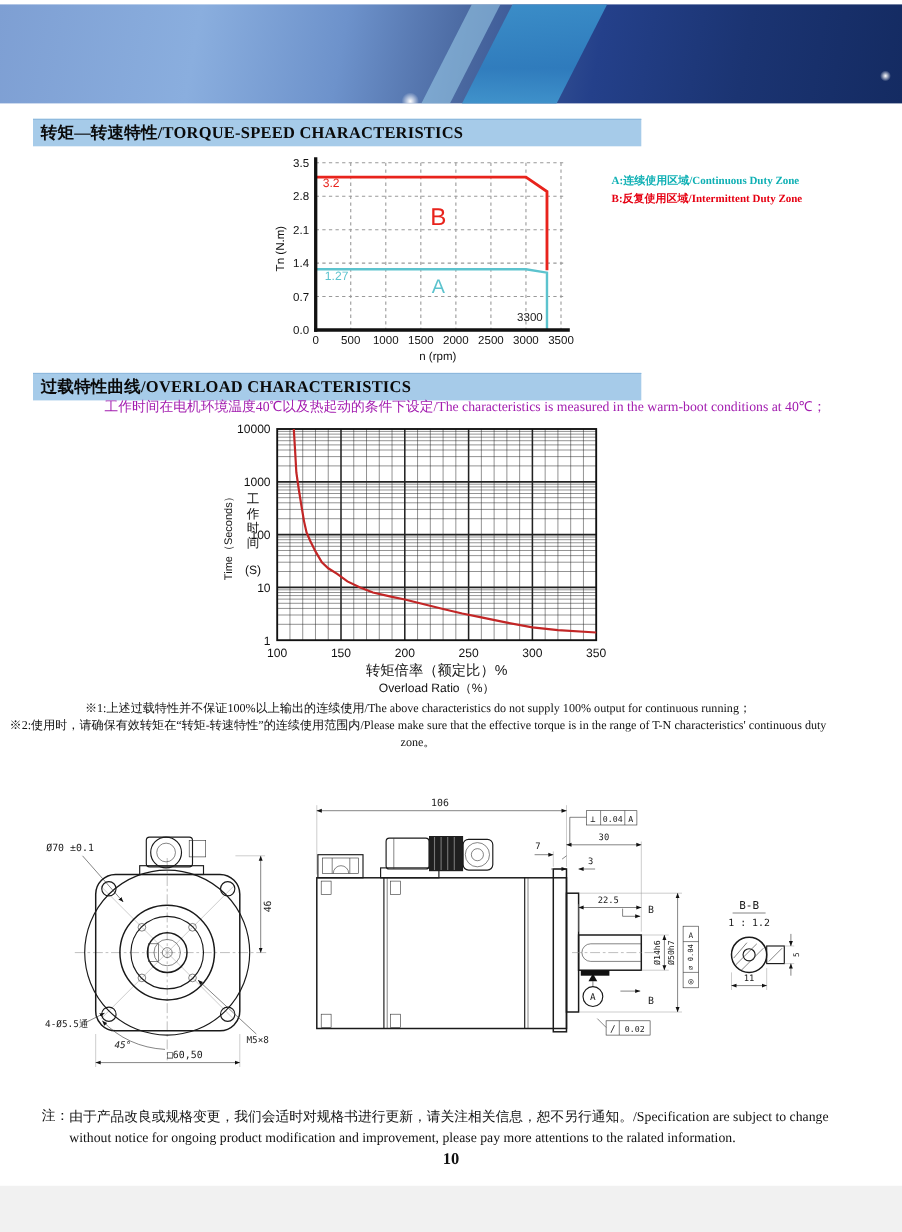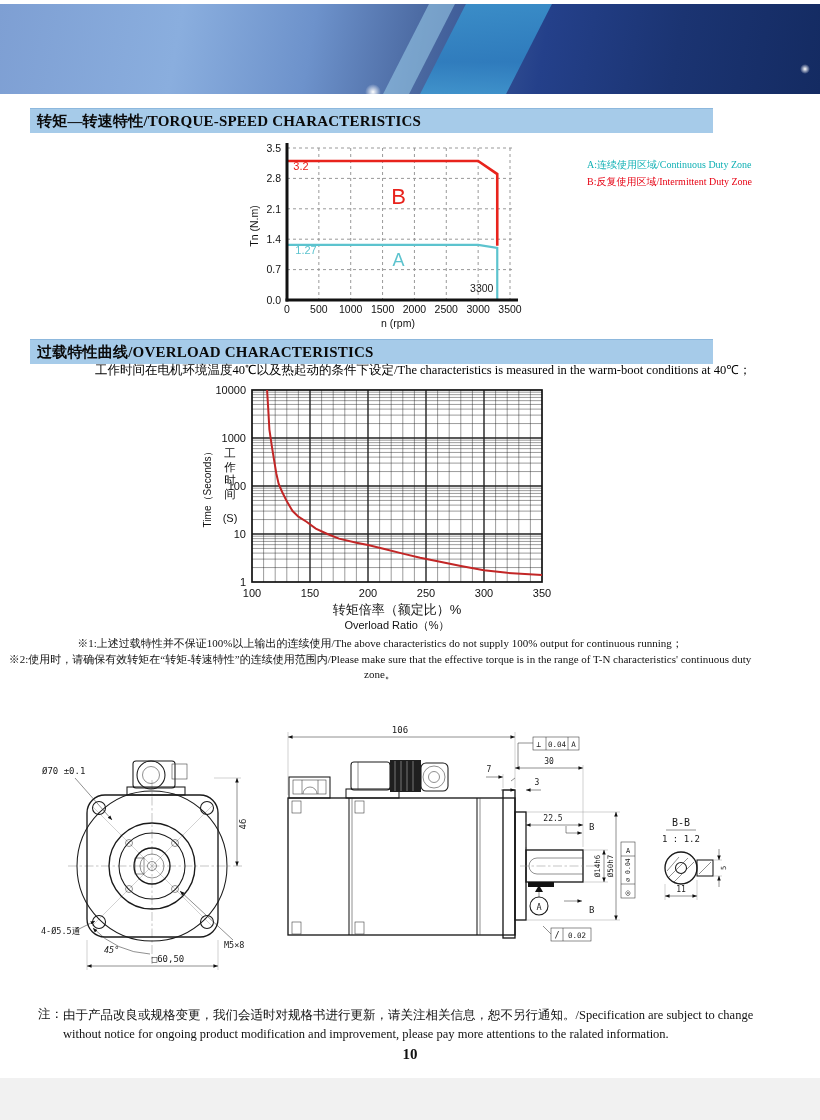--- a/index.html
+++ b/index.html
@@ -12,31 +12,31 @@
     overflow:hidden; }
   .banner .stripe1 { position:absolute; left:54%; top:-20px; width:86px; height:130px;
     transform:skewX(-27deg); background:linear-gradient(180deg,#3e97cf,#2f7fc0 60%,#4aa5d8); opacity:.92; }
   .banner .stripe2 { position:absolute; left:49.5%; top:-20px; width:26px; height:130px;
     transform:skewX(-27deg); background:#9fd2ec; opacity:.55; }
   .banner .glint1 { position:absolute; left:365px; top:80px; width:16px; height:16px; border-radius:50%;
     background:radial-gradient(circle,#ffffff 0%,rgba(255,255,255,0) 70%); }
   .banner .glint2 { position:absolute; left:800px; top:60px; width:10px; height:10px; border-radius:50%;
     background:radial-gradient(circle,#ffffff 0%,rgba(255,255,255,0) 70%); }
 
-  .secbar { position:absolute; left:30px; width:683px; height:25px; background:#a6cbe9;
+  .secbar { position:absolute; left:30px; width:553px; height:25px; background:#a6cbe9;
     border-top:1px solid #8db8dd; font-weight:bold; font-size:15px; color:#0a0a0a;
     line-height:24px; padding-left:7px; letter-spacing:.2px; }
   #sec1 { top:108px; } #sec2 { top:339px; } #sec3 { top:667px; }
 
-  .condition { position:absolute; left:95px; top:361px; font-size:12.5px; color:#000000; }
+  .condition { position:absolute; left:95px; top:361px; font-size:12.5px; color:#a21caf; }
   .footnote { position:absolute; left:0; width:760px; text-align:center; font-size:11px; color:#111; }
   #fn1 { top:636px; } #fn2 { top:652px; }
 
   .legend { position:absolute; left:556px; top:156px; font-family:"Liberation Serif", serif;
-    font-weight:normal; font-size:10px; line-height:17px;margin-left:31px; }
+    font-weight:bold; font-size:10px; line-height:17px; }
 
   svg text { font-family:"Liberation Sans", sans-serif; }
   svg text.cad { font-family:"DejaVu Sans Mono", monospace; fill:#1a1a1a; }
   svg .thin  { stroke:#333; stroke-width:.55; fill:none; }
   svg .line1 { stroke:#1a1a1a; stroke-width:1.05; fill:none; }
   svg .line2 { stroke:#1a1a1a; stroke-width:1.35; fill:none; }
   svg .cl    { stroke:#8a8a8a; stroke-width:.5; fill:none; stroke-dasharray:9 2.5 2.5 2.5; }
   svg .dg    { stroke:#9a9a9a; stroke-width:.45; fill:none; }
 
   .bottom-note { position:absolute; left:38px; top:1006px; width:742px; font-size:12.5px; color:#111; display:flex; }

